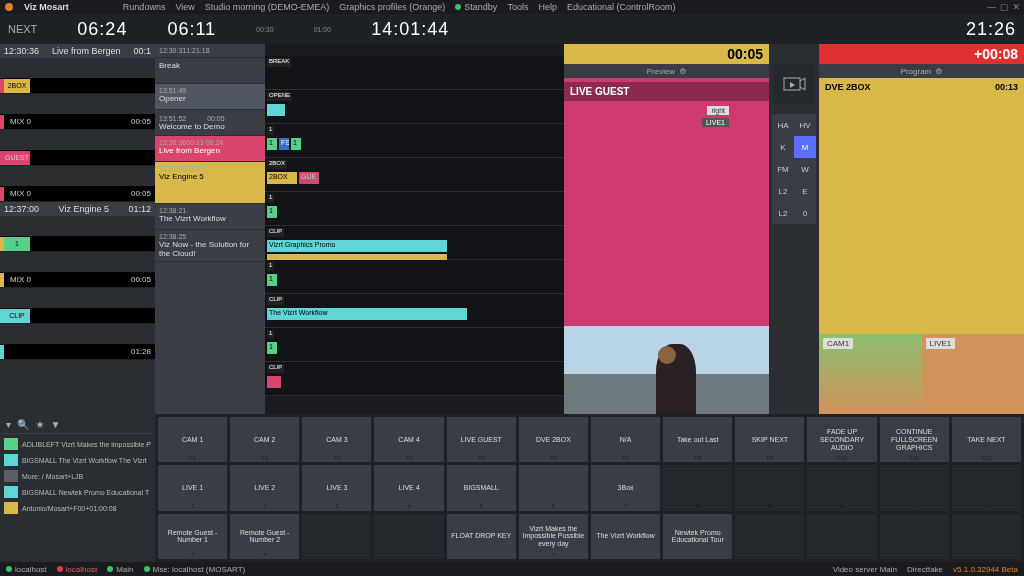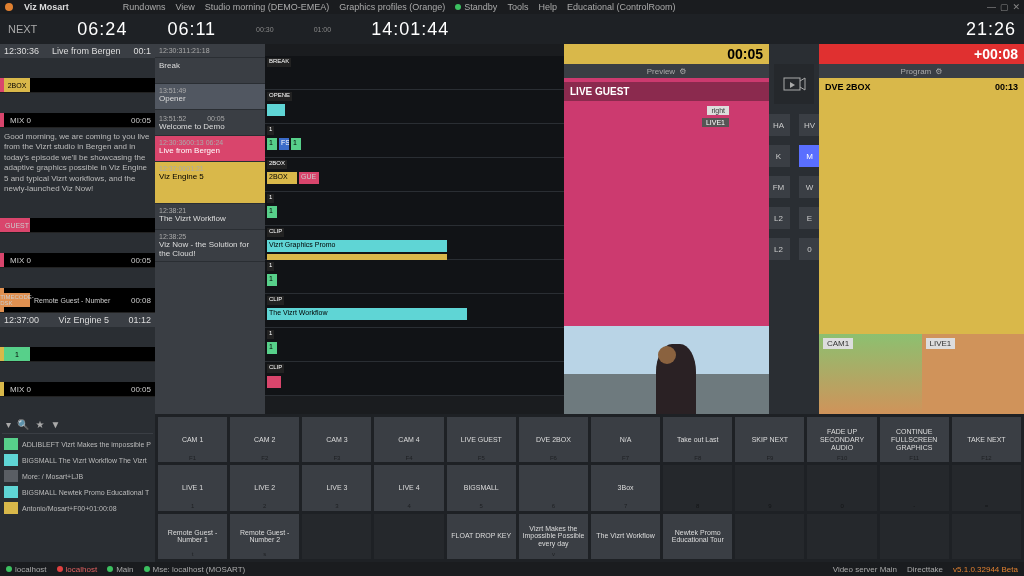--- a/index.html
+++ b/index.html
@@ -79,21 +79,21 @@
 .pv-label { background: #8b2a4e; color: #fff; font-size: 10px; font-weight: bold; padding: 4px 6px; }
 .pv-pill { position: absolute; font-size: 7px; padding: 1px 4px; }
 .pv-video { position: absolute; bottom: 0; left: 0; right: 0; height: 88px; background: linear-gradient(#b9d4e6 0%, #b9d4e6 55%, #6e7a7e 55%, #6e7a7e 100%); }
 .pv-person { position: absolute; left: 45%; bottom: 0; width: 40px; height: 70px; background: #2a2124; border-radius: 40% 40% 0 0; }
 .pv-head { position: absolute; left: 50%; bottom: 50px; width: 18px; height: 18px; background: #8a623f; border-radius: 50%; transform: translateX(-50%); }
 
 .midcol { width: 50px; display: flex; flex-direction: column; align-items: center; padding-top: 20px; gap: 4px; }
 .mid-icon { width: 40px; height: 40px; background: #25282c; display: flex; align-items: center; justify-content: center; font-size: 18px; color: #888; }
 .mid-btn { width: 22px; height: 22px; background: #3a3e44; color: #ccc; font-size: 8px; display: flex; align-items: center; justify-content: center; }
 .mid-btn.active { background: #5a6fff; color: #fff; }
-.mid-grid { display: grid; grid-template-columns: 22px 22px; gap: 9px; margin-top: 6px; }
+.mid-grid { display: grid; grid-template-columns: 22px 22px; gap: 0; margin-top: 6px; }
 
 .program-area { width: 205px; display: flex; flex-direction: column; }
 .pg-hdr { height: 20px; background: #e03030; color: #fff; display: flex; align-items: center; justify-content: flex-end; padding: 0 6px; font-size: 14px; font-weight: bold; }
 .pg-body { flex: 1; background: #d9b84a; position: relative; }
 .pg-multi { position: absolute; bottom: 0; left: 0; right: 0; height: 80px; display: flex; }
 .pg-cam { flex: 1; background: #404040; position: relative; display: flex; align-items: flex-end; }
 .pg-cam-label { position: absolute; top: 4px; left: 4px; background: #ddd; color: #333; font-size: 8px; padding: 1px 4px; }
 
 .shotbox { height: 148px; background: #1e2125; display: flex; }
 .sb-left { width: 155px; background: #2a2e33; padding: 2px; }
@@ -158,35 +158,28 @@
     </div>
     <div class="left-row">
       <div class="left-chip c-red" style="width:4px"></div>
         <div class="left-chip c-yellow">2BOX</div>
     </div>
     <div class="left-row">
       <div class="left-chip c-red" style="width:4px"></div>
       <span style="margin-left:6px">MIX 0</span>
         <span style="margin-left:auto;padding-right:4px">00:05</span>
     </div>
-    <div class="left-note">Good morning, we are coming to you live from the Vizrt studio in Bergen and in today's episode we'll be showcasing the adaptive graphics possible in Viz Engine 5 and typical Vizrt workflows, and the newly-launched Viz Now!</div>
     <div class="left-row">
       <div class="left-chip c-red" style="width:4px"></div>
         <div class="left-chip c-red">GUEST</div>
     </div>
     <div class="left-row">
       <div class="left-chip c-red" style="width:4px"></div>
       <span style="margin-left:6px">MIX 0</span>
         <span style="margin-left:auto;padding-right:4px">00:05</span>
-    </div>
-    <div class="left-row" style="height:26px">
-      <div class="left-chip c-orange" style="width:4px;height:24px"></div>
-      <div class="left-chip c-orange" style="font-size:6px">TIMECODE-DSK</div>
-      <span style="margin-left:4px;font-size:7px">Remote Guest - Number</span>
-      <span style="margin-left:auto;padding-right:4px">00:08</span>
     </div>
     <div class="left-block-hdr">
       <span>12:37:00</span>
         <span>Viz Engine 5</span>
         <span>01:12</span>
     </div>
     <div class="left-row">
       <div class="left-chip c-yellow" style="width:4px"></div>
         <div class="left-chip c-green">1</div>
     </div>

